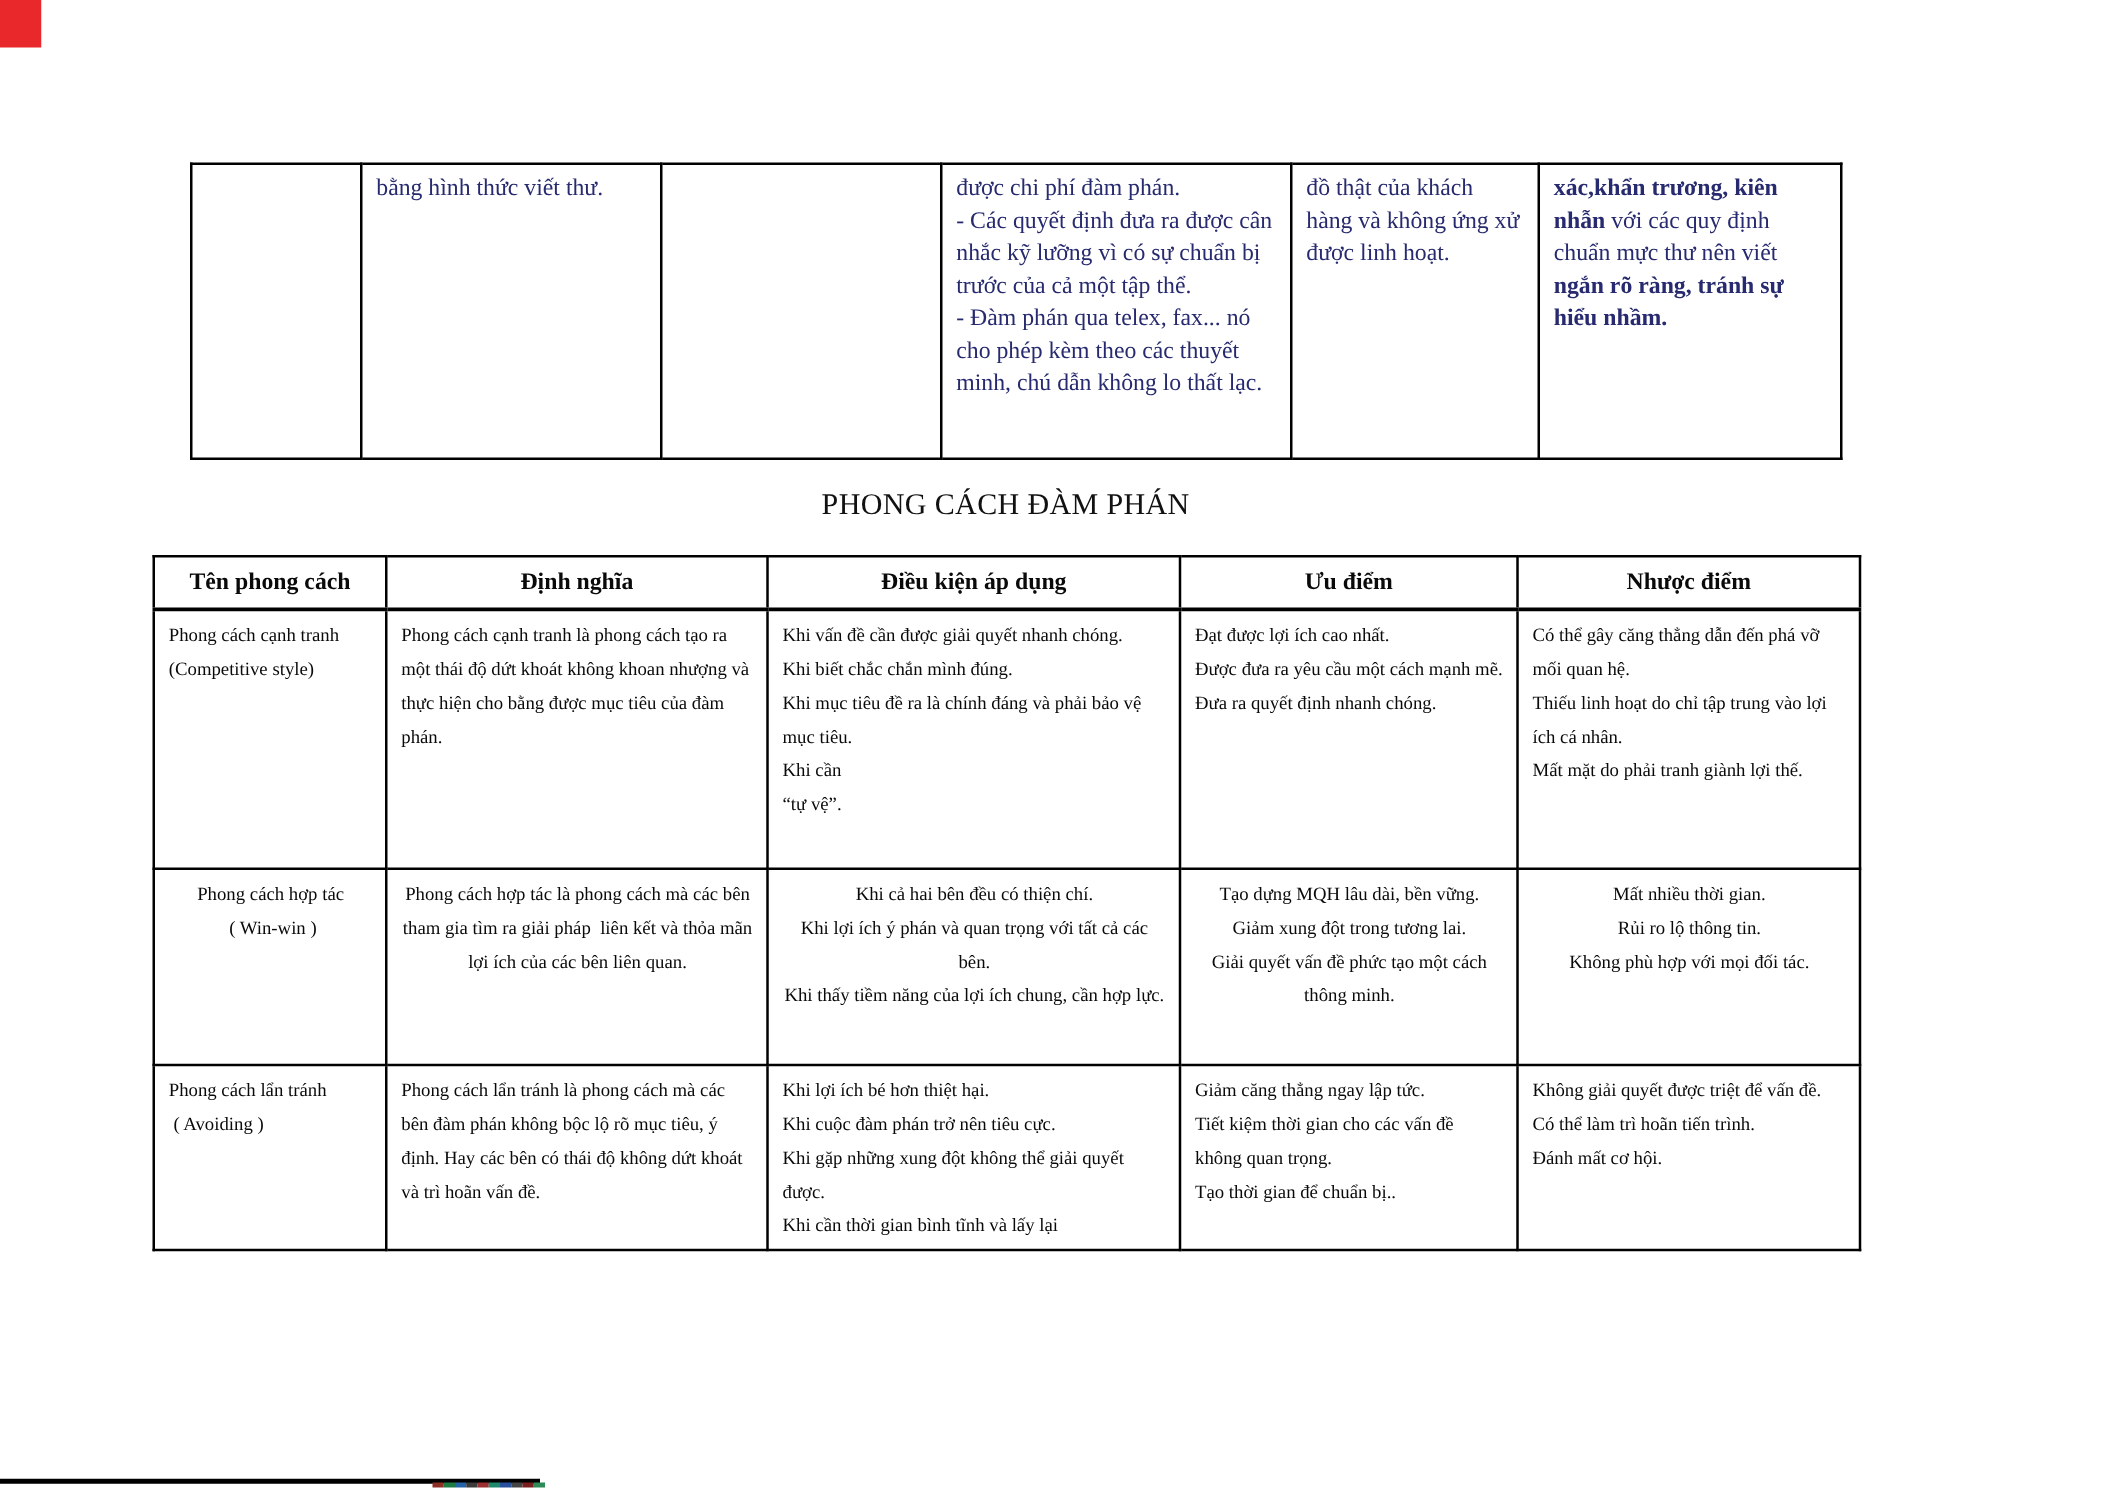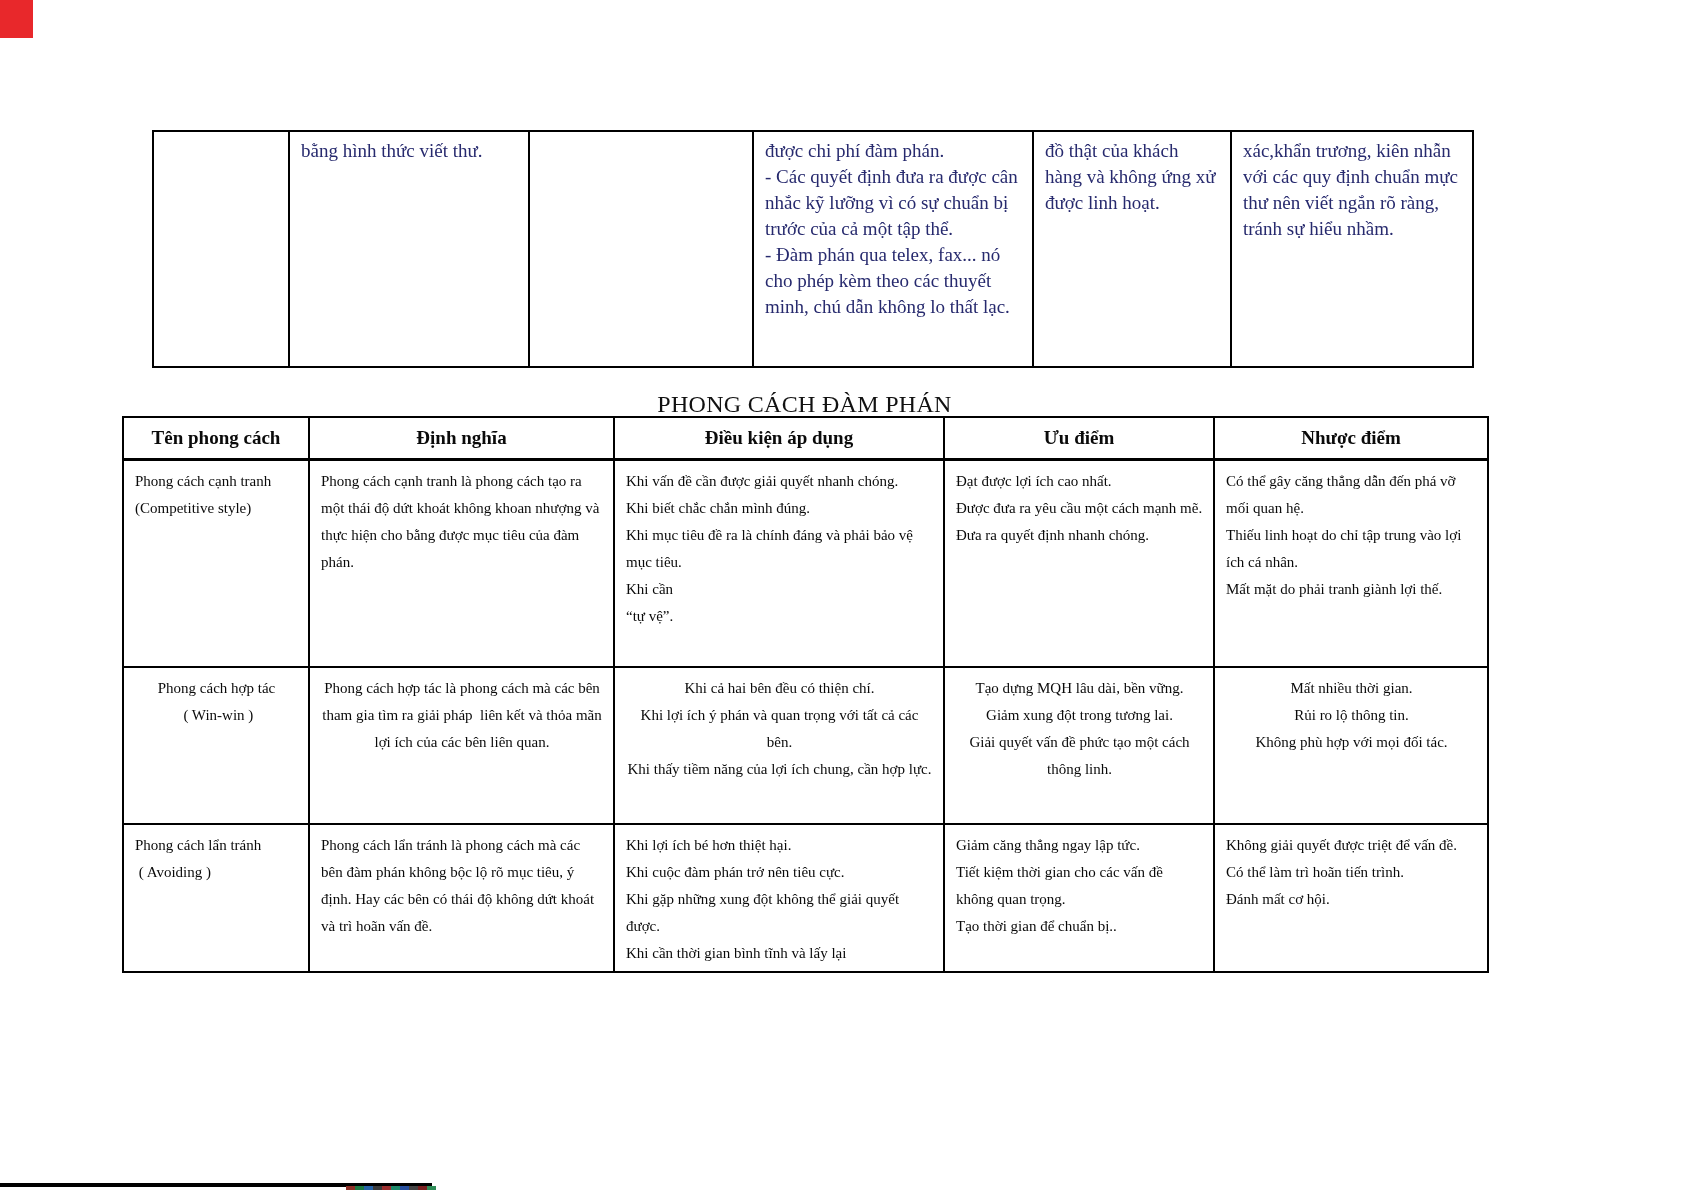--- a/index.html
+++ b/index.html
@@ -18,31 +18,31 @@
   
   table{border-collapse:collapse;table-layout:fixed;}
   td,th{border:2px solid #000;vertical-align:top;word-wrap:break-word;}
   .cont-table{position:absolute;left:152px;top:130px;width:1320px;}
   .cont-table td{
     height:228px;
     padding:6px 10px 0 11px;
     font-size:19px;line-height:26px;
     white-space:pre-wrap;
   }
-  .cont-bold{font-weight:normal;}
+  .cont-bold{font-weight:bold;}
 
   
   .section-title{
     position:absolute;left:122px;top:388px;width:1365px;
     text-align:center;font-size:24px;line-height:32px;color:#111;
     letter-spacing:0.3px;
   }
 
   
-  .main-table{position:absolute;left:122px;top:416px;width:1365px;padding-left:14px;}
+  .main-table{position:absolute;left:122px;top:444px;width:1365px;padding-left:14px;}
   .main-table th{
     height:40px;vertical-align:middle;text-align:center;
     font-size:19px;font-weight:bold;
     border-bottom:3px solid #000;
     padding:0 4px;
   }
   .main-table td{
     padding:7px 10px 0 11px;
     font-size:15px;line-height:27px;
     white-space:pre-wrap;
@@ -116,21 +116,21 @@
     </tr>
     <tr class="row-2">
       <td>Phong cách hợp tác
  ( Win-win )</td>
       <td>Phong cách hợp tác là phong cách mà các bên tham gia tìm ra giải pháp  liên kết và thỏa mãn lợi ích của các bên liên quan.</td>
       <td>Khi cả hai bên đều có thiện chí.
 Khi lợi ích ý phán và quan trọng với tất cả các bên.
 Khi thấy tiềm năng của lợi ích chung, cần hợp lực.</td>
       <td>Tạo dựng MQH lâu dài, bền vững.
 Giảm xung đột trong tương lai.
-Giải quyết vấn đề phức tạo một cách thông linh.</td>
+Giải quyết vấn đề phức tạo một cách thông minh.</td>
       <td>Mất nhiều thời gian.
 Rủi ro lộ thông tin.
 Không phù hợp với mọi đối tác.</td>
     </tr>
     <tr class="row-3">
       <td>Phong cách lẩn tránh
  ( Avoiding )</td>
       <td>Phong cách lẩn tránh là phong cách mà các bên đàm phán không bộc lộ rõ mục tiêu, ý định. Hay các bên có thái độ không dứt khoát và trì hoãn vấn đề.</td>
       <td>Khi lợi ích bé hơn thiệt hại.
 Khi cuộc đàm phán trở nên tiêu cực.

